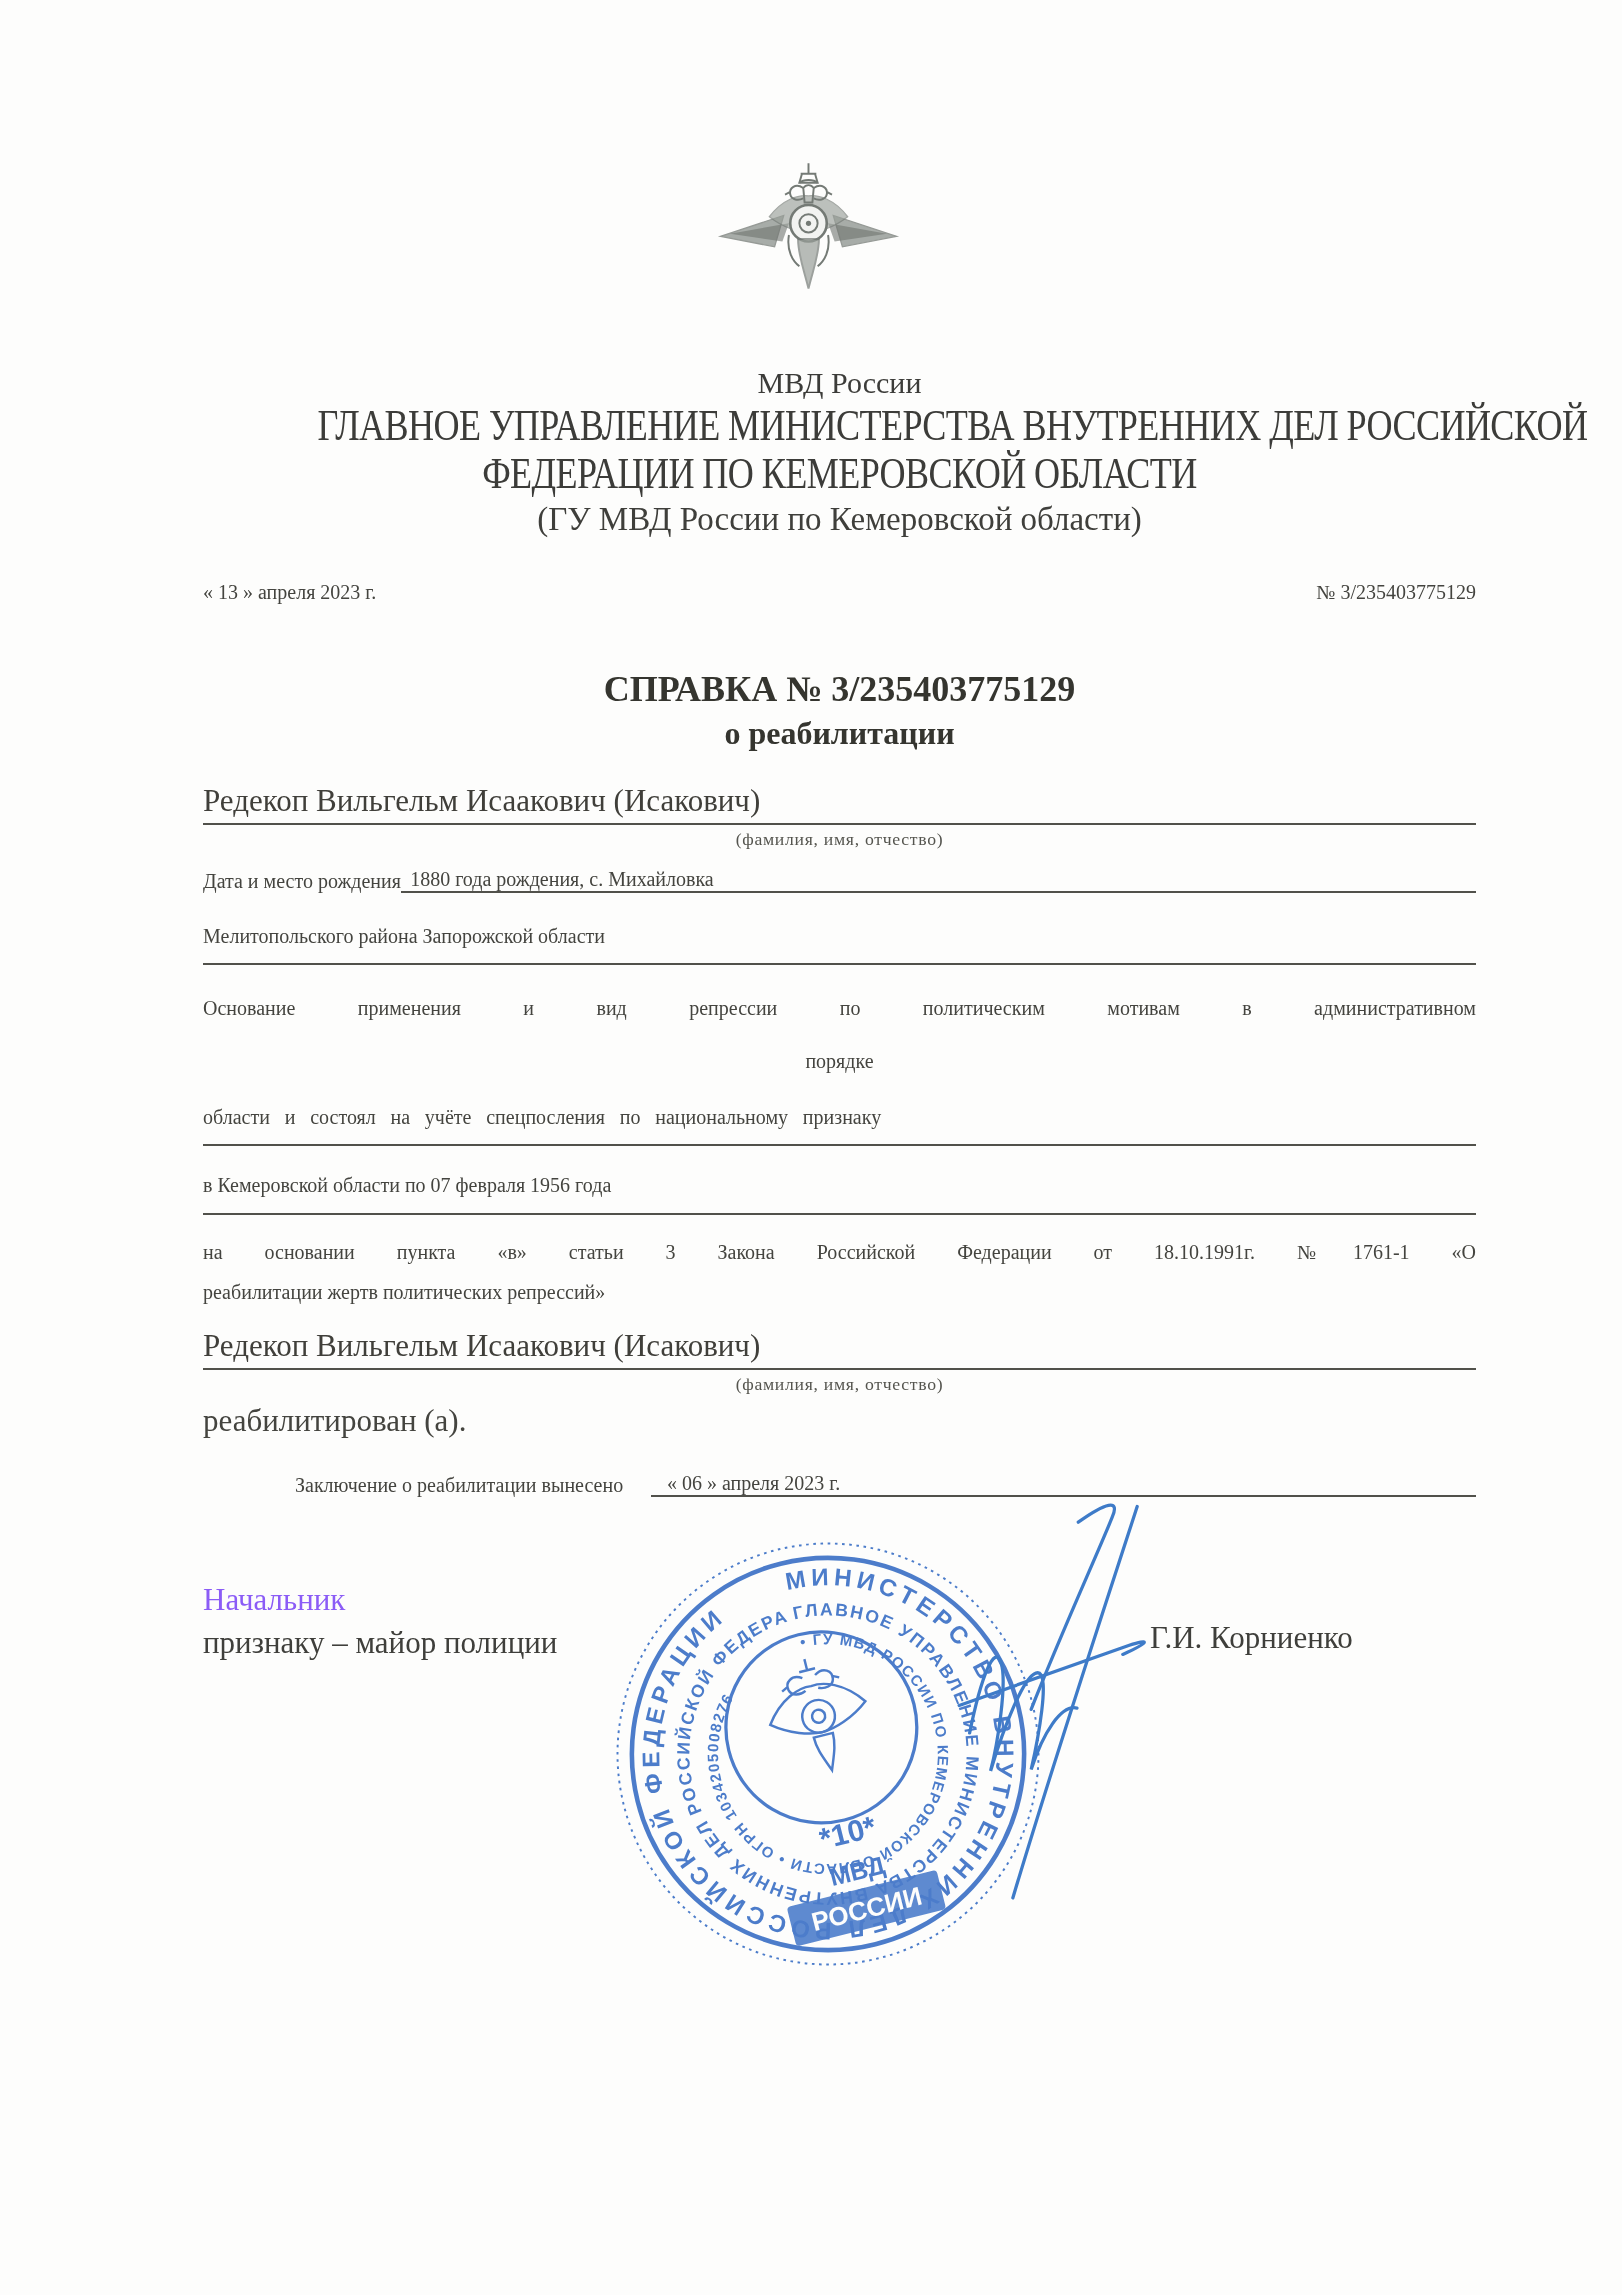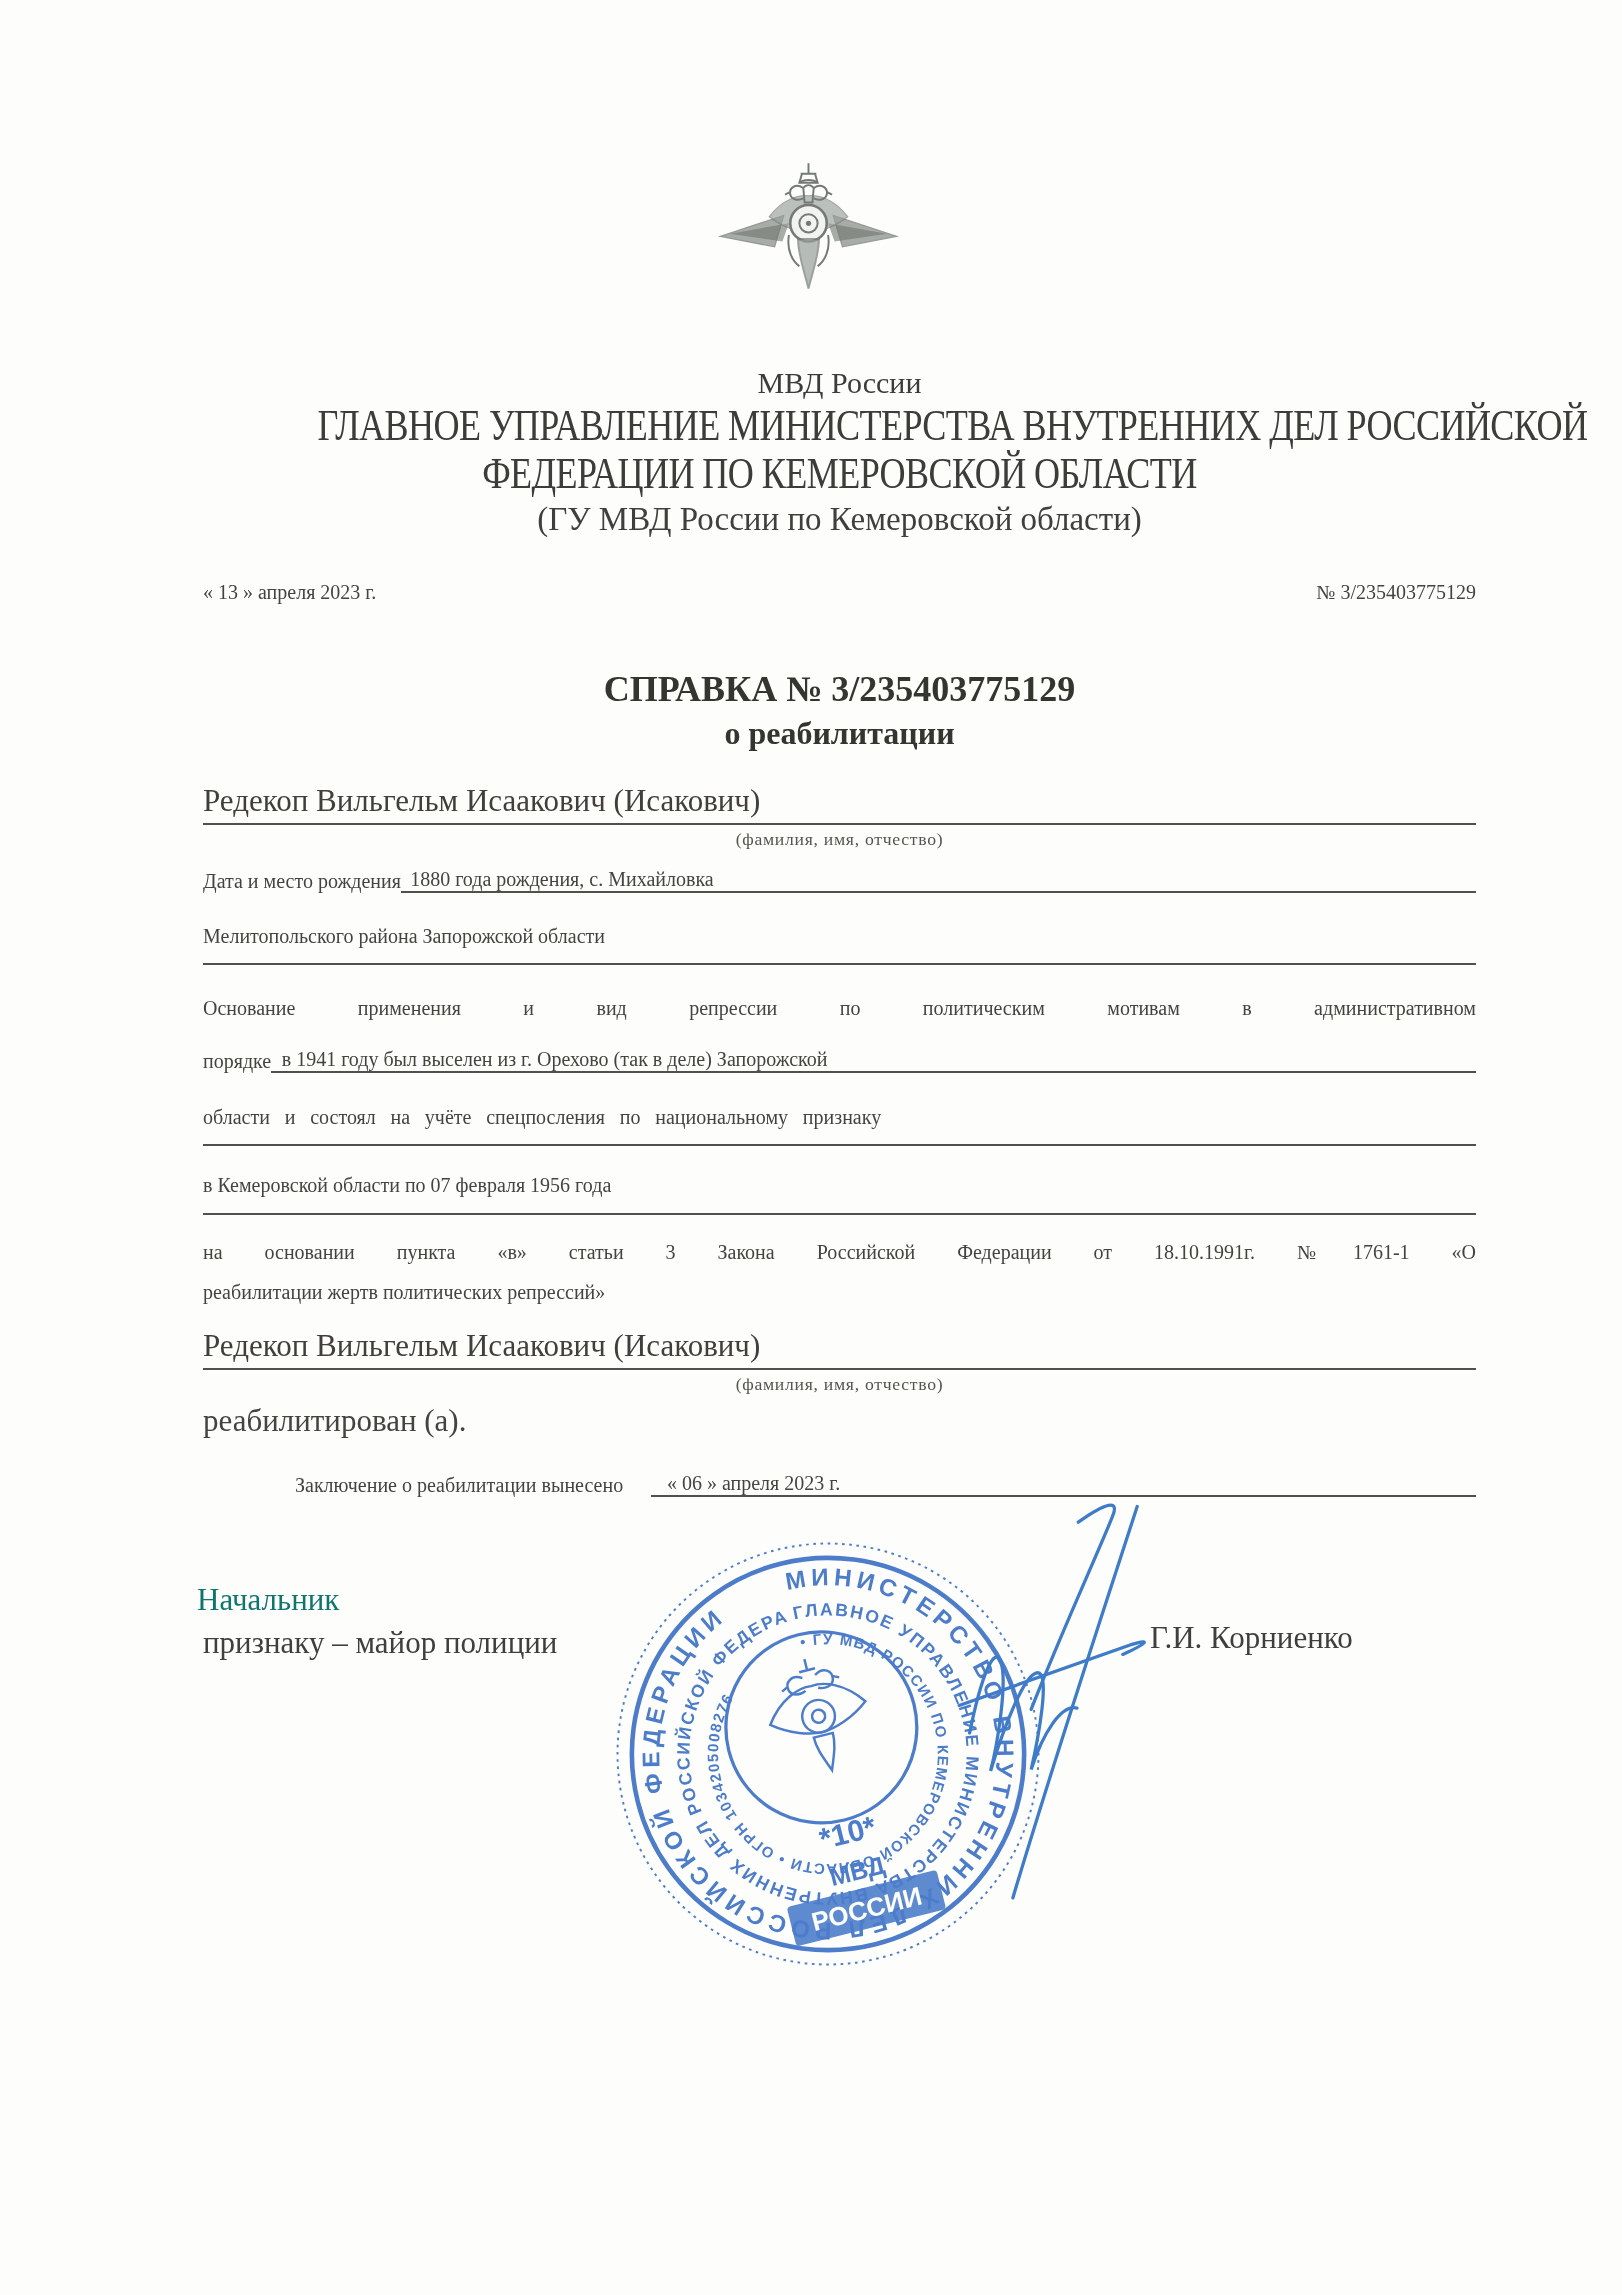--- a/index.html
+++ b/index.html
@@ -93,41 +93,40 @@
 
   <div class="content row t46" style="top:852px;height:41px;">
     <span class="lbl">Дата и место рождения</span>
     <span class="val" style="padding-left:9.2px;">1880 года рождения, с. Михайловка</span>
   </div>
   <div class="content t46 u" style="top:925px;height:38px;">Мелитопольского района Запорожской области</div>
 
   <div class="content t46 justify" style="top:997px;">Основание применения и вид репрессии по политическим мотивам в административном</div>
   <div class="content row t46" style="top:1034px;height:39px;justify-content:center;">
     <span class="lbl">порядке</span>
-    <span class="val" style="padding-left:10.5px;">в 1941 году был выселен из г. Орехово (так в деле) Запорожской</span>
   </div>
   <div class="content t46 u wordsp" style="top:1106px;height:38px;">области и состоял на учёте спецпосления по национальному признаку</div>
   <div class="content t46 u" style="top:1174px;height:39px;">в Кемеровской области по 07 февраля 1956 года</div>
 
   <div class="content t46 justify" style="top:1241px;">на основании пункта «в» статьи 3 Закона Российской Федерации от 18.10.1991г. №1761-1 «О</div>
   <div class="content t46" style="top:1281px;">реабилитации жертв политических репрессий»</div>
 
   <div class="content" style="top:1328px;">
     <div class="namefield">Редекоп Вильгельм Исаакович (Исакович)</div>
     <div class="caption" style="margin-top:3.9px;">(фамилия, имя, отчество)</div>
   </div>
 
   <div class="content t48" style="top:1403px;">реабилитирован (а).</div>
 
   <div class="content row t46" style="top:1458px;height:39px;padding-left:92px;width:1181px;gap:28px;">
     <span class="lbl">Заключение о реабилитации вынесено</span>
     <span class="val" style="padding-left:15.7px;">« 06 » апреля 2023 г.</span>
   </div>
 
-  <div class="abs t48" style="left:197px;top:1582px;color:#0f766e;">Начальник</div>
+  <div class="abs t48" style="left:203px;top:1582px;color:#8b5cf6;">Начальник</div>
   <div class="abs t48" style="left:203px;top:1625px;color:#3f3f3b;">признаку – майор полиции</div>
   <div class="abs t48" style="left:1150px;top:1620px;color:#3f3f3b;">Г.И. Корниенко</div>
 
   <div class="abs" style="left:609px;top:1535px;width:438px;height:438px;">
     <svg viewBox="-335 -335 670 670" width="438" height="438">
       <defs>
         <path id="ring1" d="M 0,-258 A 258,258 0 1 1 -0.05,-258"></path>
         <path id="ring2" d="M 0,-212 A 212,212 0 1 1 -0.05,-212"></path>
         <path id="ring3" d="M 0,-168 A 168,168 0 1 1 -0.05,-168"></path>
       </defs>

